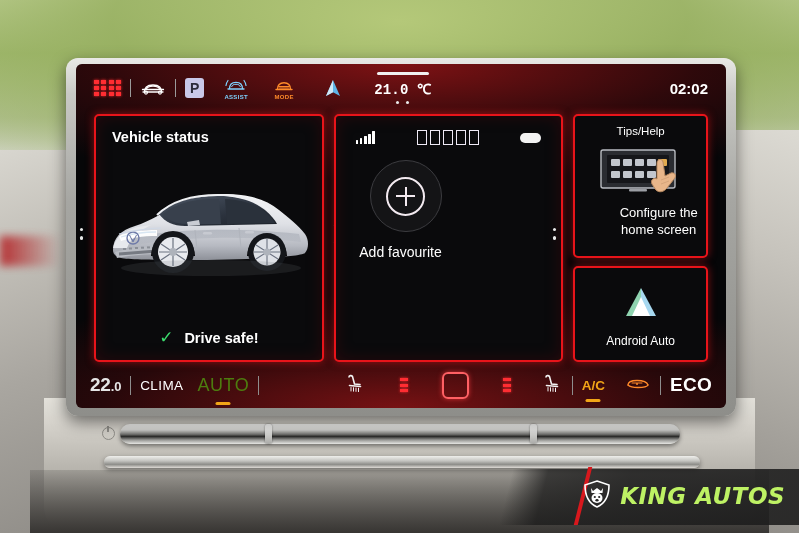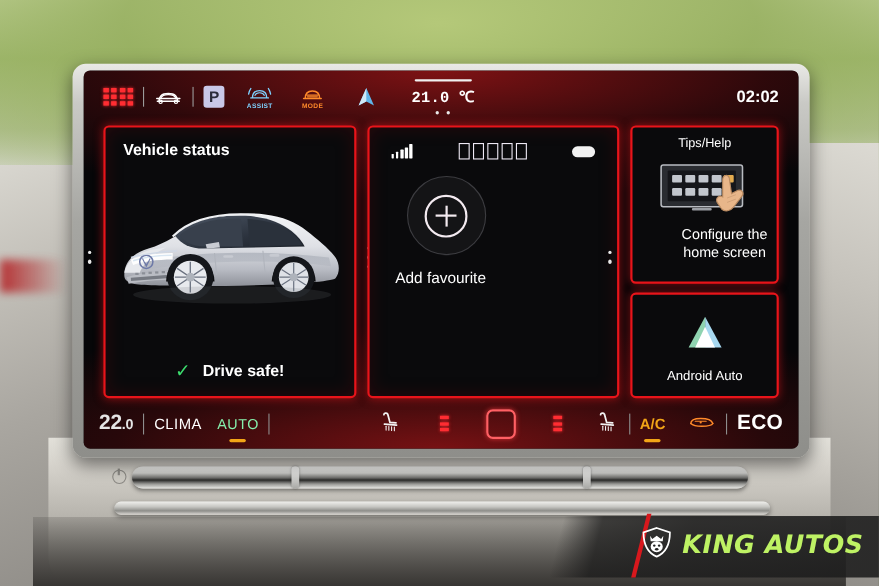--- a/index.html
+++ b/index.html
@@ -119,21 +119,21 @@
   .tips-cap{position:absolute;left:18px;top:88px;width:100%;text-align:center;color:#fff;font-size:13px;line-height:17px;font-weight:500;}
   .aa-logo{position:absolute;left:50%;top:17px;transform:translateX(-50%);width:40px;height:34px;}
   .aa-cap{position:absolute;left:0;bottom:12px;width:100%;text-align:center;color:#fff;font-size:12px;}
 
   
   .bottombar{position:absolute;left:0;bottom:0;width:650px;height:46px;display:flex;align-items:center;padding:0 14px;box-sizing:border-box;}
   .bb-temp{color:#e5e5e5;font-size:19px;font-weight:bold;letter-spacing:-.2px;}
   .bb-temp small{font-size:13px;font-weight:bold;}
   .bb-sep{width:1px;height:19px;background:#8e8e8e;margin:0 9px;}
   .bb-clima{color:#fff;font-size:13.5px;letter-spacing:.4px;}
-  .bb-auto{color:#86efac;font-size:13px;letter-spacing:.5px;position:relative;}
+  .bb-auto{color:#4d7c0f;font-size:18px;letter-spacing:.5px;position:relative;}
   .uline{position:absolute;left:50%;transform:translateX(-50%);bottom:-9px;width:15px;height:2.5px;background:#f2a517;border-radius:2px;}
   .dots3{display:flex;flex-direction:column;gap:2.6px;}
   .dots3 i{width:8px;height:3px;background:#ff2d32;display:block;box-shadow:0 0 3px #ff2d32;}
   .sq{width:23px;height:23px;border:2px solid #ff6064;border-radius:6px;box-shadow:0 0 5px rgba(255,60,64,.7);}
   .bb-ac{color:#f2a517;font-size:13.5px;font-weight:bold;position:relative;}
   .bb-eco{color:#fff;font-size:19px;font-weight:bold;letter-spacing:.3px;}
   .spacer{flex:1;}
 
   
   .wm{position:absolute;right:0;bottom:8px;height:56px;width:300px;

